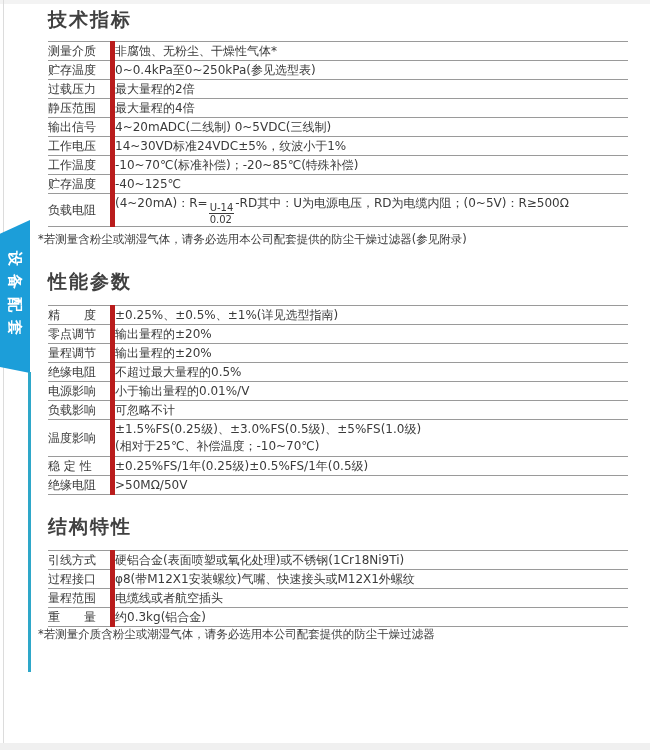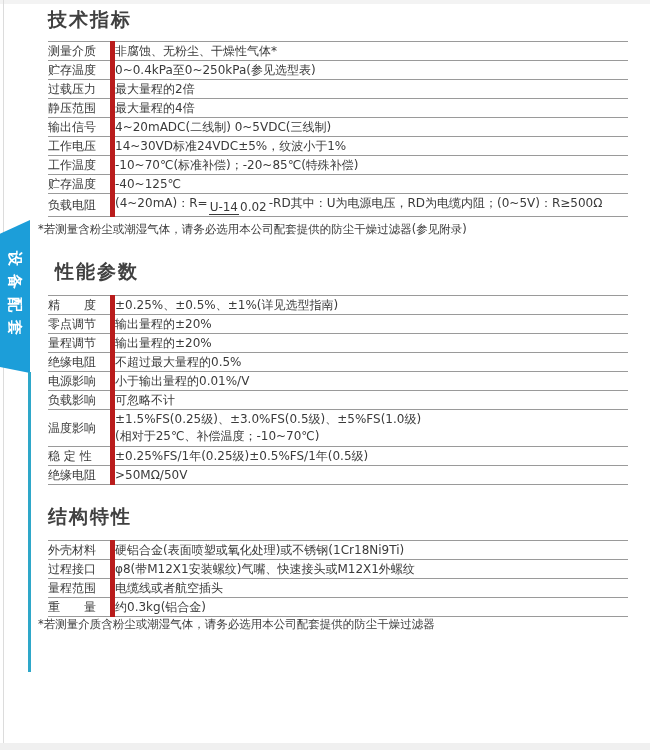--- a/index.html
+++ b/index.html
@@ -22,36 +22,36 @@
     transform:rotate(90deg);white-space:nowrap;
   }
   .side-line{position:absolute;left:28px;top:372px;width:3px;height:300px;background:#2ea7c9;}
 
   .content{position:absolute;left:48px;top:0;width:580px;}
 
   .section-title{
     font-size:19px;font-weight:bold;color:#404040;letter-spacing:2px;line-height:24px;
   }
   .t1{margin-top:7px;margin-bottom:10px;}
-  .t2{margin-top:22px;margin-bottom:12px;margin-left:7px;}
+  .t2{margin-top:22px;margin-bottom:12px;}
   .t3{margin-top:19px;margin-bottom:12px;}
 
   table.spec-table{width:100%;border-collapse:collapse;border-top:1px solid #9a9a9a;}
   table.spec-table tr{border-bottom:1px solid #9a9a9a;}
   table.spec-table td{font-size:12px;line-height:16px;vertical-align:middle;}
   td.lbl{
     width:62px;color:#3a3a3a;border-right:5px solid #b91c1c;
     height:17px;white-space:pre;padding:0;
   }
   td.val{padding-left:0;color:#3a3a3a;}
   td.val .ln{line-height:17px;}
 
   .frac{
-    display:inline-flex;flex-direction:row;vertical-align:-4px;
-    font-size:12px;line-height:1.1;text-align:left;margin:0 1px;
+    display:inline-flex;flex-direction:column;vertical-align:-4px;
+    font-size:10px;line-height:1.1;text-align:left;margin:0 1px;
   }
   .frac .num{border-bottom:1px solid #3a3a3a;padding:0 1px;}
   .frac .den{padding:0 1px;}
 
   .footnote{font-size:11.5px;color:#3c3c3c;margin-left:-10px;}
   .fn1{margin-top:5px;}
   .fn2{}
 </style>
 </head>
 <body>
@@ -158,21 +158,21 @@
         <td class="val">&gt;50MΩ/50V</td>
       </tr>
     </tbody>
   </table>
 
   <div class="section-title t3">结构特性</div>
 
   <table class="spec-table">
     <tbody>
       <tr>
-        <td class="lbl">外壳材料</td>
+        <td class="lbl">引线方式</td>
         <td class="val">硬铝合金(表面喷塑或氧化处理)或不锈钢(1Cr18Ni9Ti)</td>
       </tr>
       <tr>
         <td class="lbl">过程接口</td>
         <td class="val">φ8(带M12X1安装螺纹)气嘴、快速接头或M12X1外螺纹</td>
       </tr>
       <tr>
         <td class="lbl">量程范围</td>
         <td class="val">电缆线或者航空插头</td>
       </tr>

